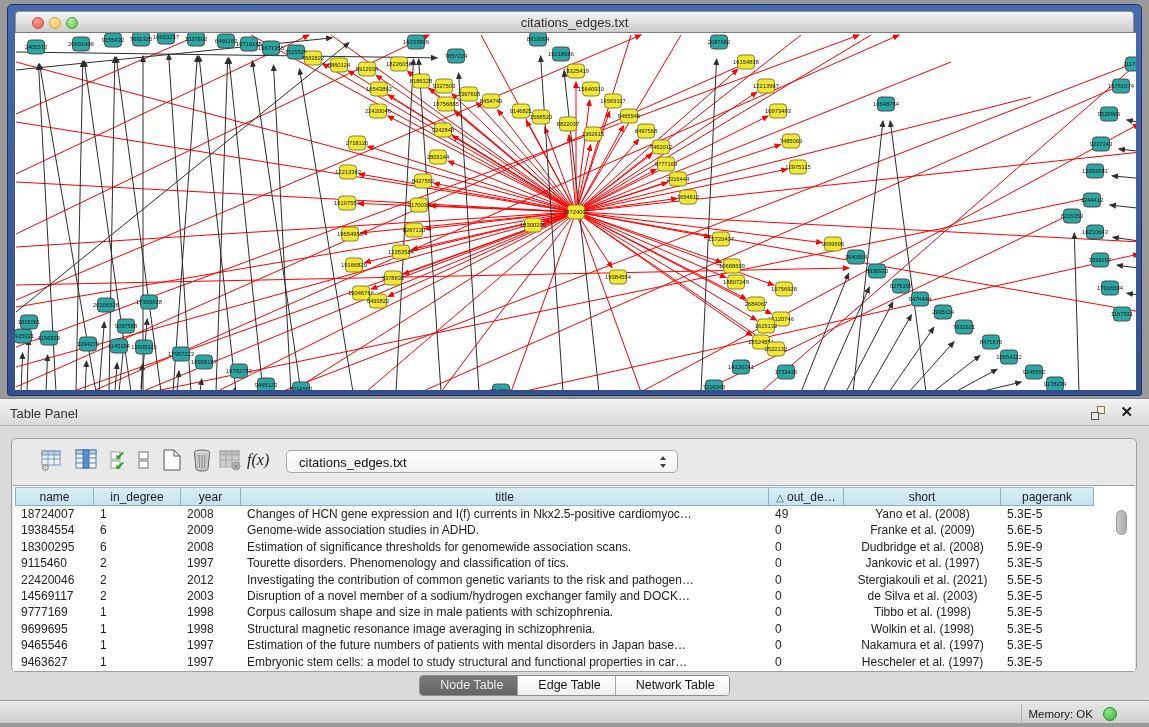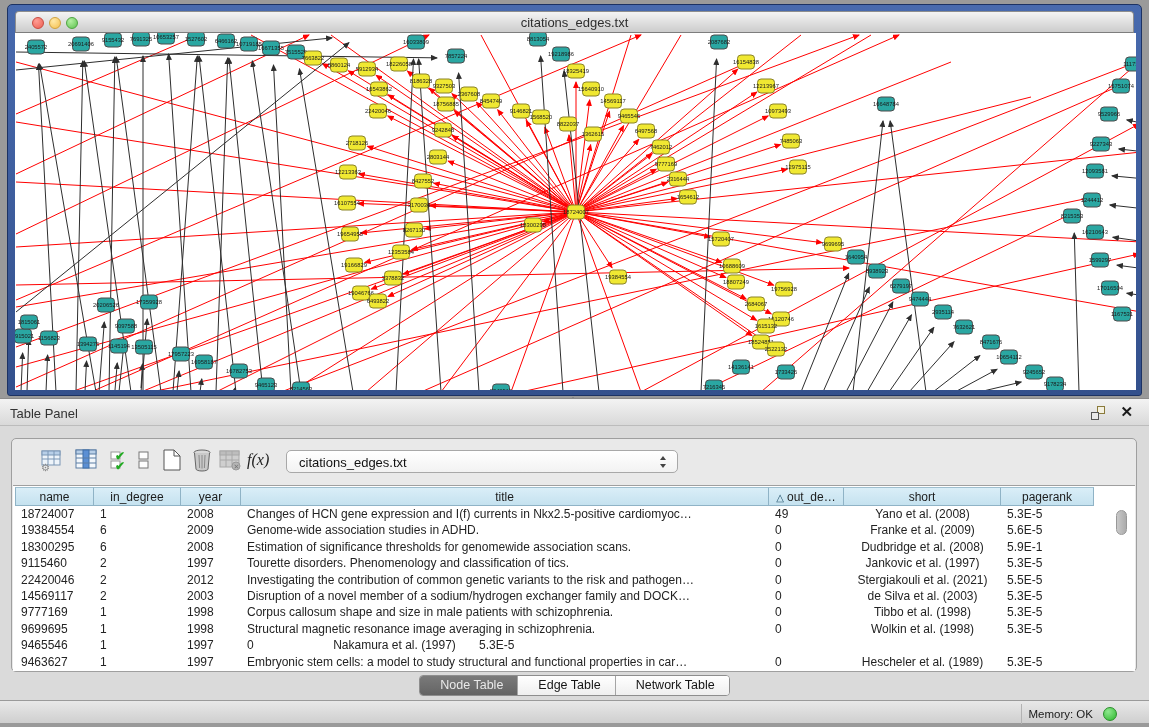--- a/index.html
+++ b/index.html
@@ -592,21 +592,21 @@
             <div class="gcell center" style="width: 157px;">Franke et al. (2009)</div>
             <div class="gcell" style="width: 93px;">5.6E-5</div>
           </div>
           <div class="grow">
             <div class="gcell" style="width: 79px;">18300295</div>
             <div class="gcell" style="width: 87px;">6</div>
             <div class="gcell" style="width: 60px;">2008</div>
             <div class="gcell" style="width: 528px;">Estimation of significance thresholds for genomewide association scans.</div>
             <div class="gcell" style="width: 75px;">0</div>
             <div class="gcell center" style="width: 157px;">Dudbridge et al. (2008)</div>
-            <div class="gcell" style="width: 93px;">5.9E-1</div>
+            <div class="gcell" style="width: 93px;">5.9E-9</div>
           </div>
           <div class="grow">
             <div class="gcell" style="width: 79px;">9115460</div>
             <div class="gcell" style="width: 87px;">2</div>
             <div class="gcell" style="width: 60px;">1997</div>
             <div class="gcell" style="width: 528px;">Tourette disorders. Phenomenology and classification of tics.</div>
             <div class="gcell" style="width: 75px;">0</div>
             <div class="gcell center" style="width: 157px;">Jankovic et al. (1997)</div>
             <div class="gcell" style="width: 93px;">5.3E-5</div>
           </div>
@@ -643,31 +643,32 @@
             <div class="gcell" style="width: 60px;">1998</div>
             <div class="gcell" style="width: 528px;">Structural magnetic resonance image averaging in schizophrenia.</div>
             <div class="gcell" style="width: 75px;">0</div>
             <div class="gcell center" style="width: 157px;">Wolkin et al. (1998)</div>
             <div class="gcell" style="width: 93px;">5.3E-5</div>
           </div>
           <div class="grow">
             <div class="gcell" style="width: 79px;">9465546</div>
             <div class="gcell" style="width: 87px;">1</div>
             <div class="gcell" style="width: 60px;">1997</div>
+            <div class="gcell" style="width: 528px;">Estimation of the future numbers of patients with mental disorders in Japan base…</div>
             <div class="gcell" style="width: 75px;">0</div>
             <div class="gcell center" style="width: 157px;">Nakamura et al. (1997)</div>
             <div class="gcell" style="width: 93px;">5.3E-5</div>
           </div>
           <div class="grow">
             <div class="gcell" style="width: 79px;">9463627</div>
             <div class="gcell" style="width: 87px;">1</div>
             <div class="gcell" style="width: 60px;">1997</div>
             <div class="gcell" style="width: 528px;">Embryonic stem cells: a model to study structural and functional properties in car…</div>
             <div class="gcell" style="width: 75px;">0</div>
-            <div class="gcell center" style="width: 157px;">Hescheler et al. (1989)</div>
+            <div class="gcell center" style="width: 157px;">Hescheler et al. (1997)</div>
             <div class="gcell" style="width: 93px;">5.3E-5</div>
           </div>
         </div>
       <div id="vscroll">
           <div class="thumb"></div>
         </div>
     </div>
   </div>
 
   <div id="tabs"><div class="seg" id="tab-seg">

